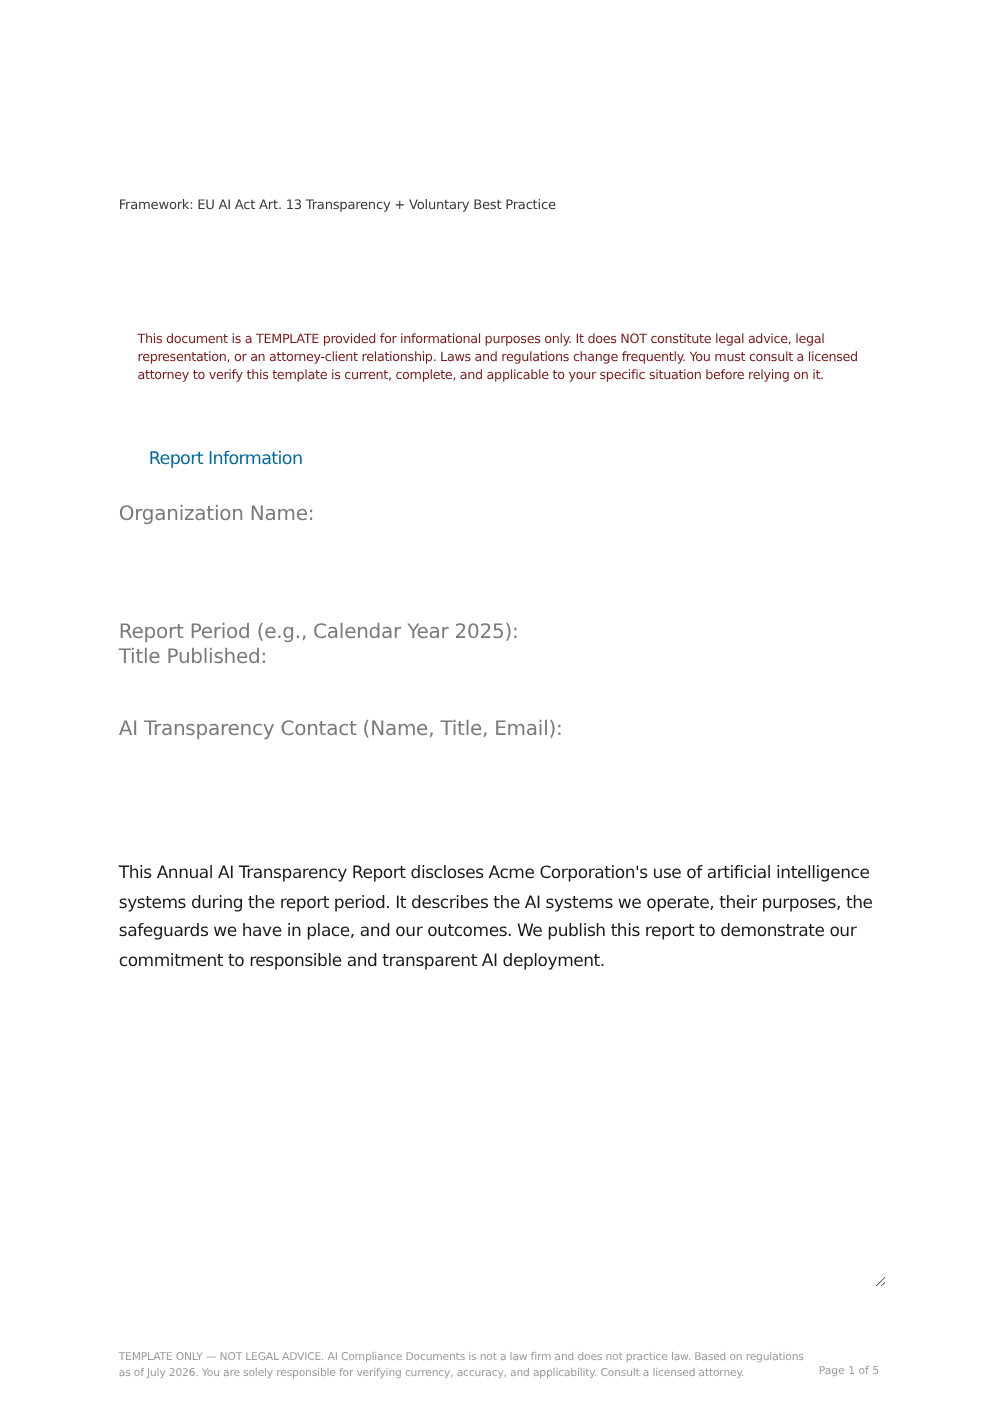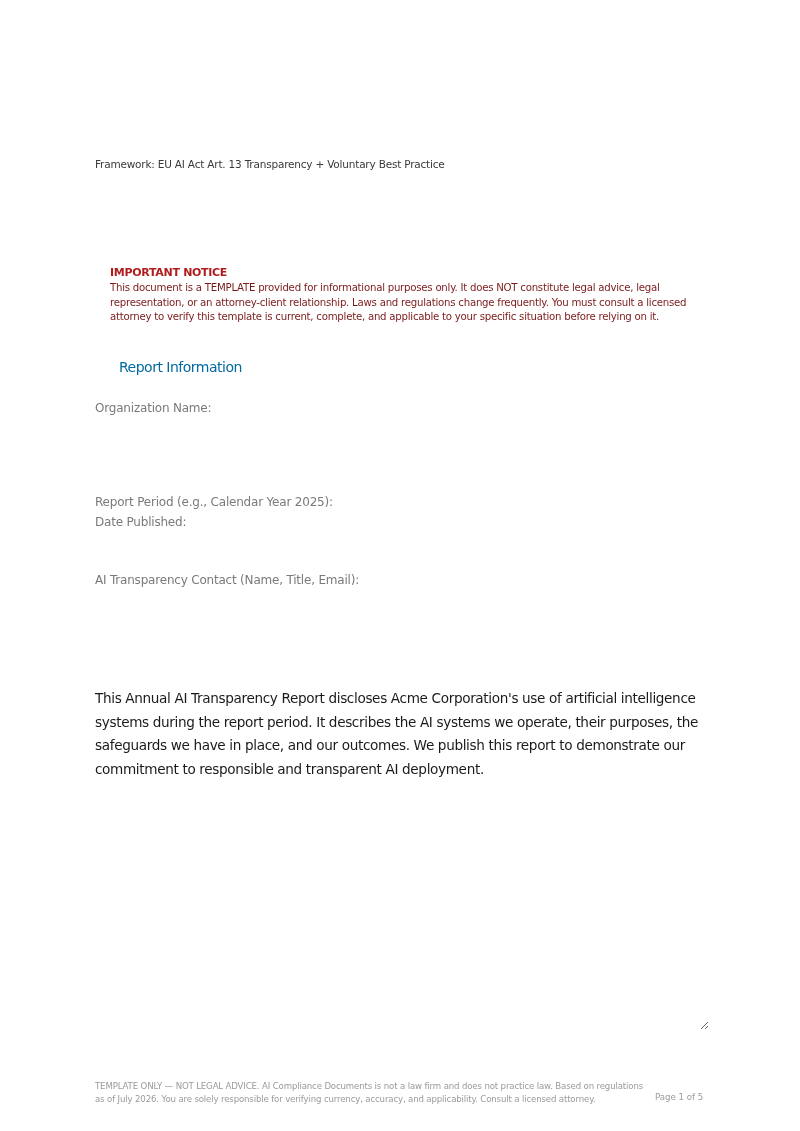--- a/index.html
+++ b/index.html
@@ -57,21 +57,21 @@
       font-weight: normal;
       color: #0369a1;
       letter-spacing: -0.5px;
       white-space: nowrap;
     }
     .h2.report-info { top: 359px; }
     .h2.exec { top: 649px; }
     .field-label {
       position: absolute;
       left: 95px;
-      font-size: 12px;
+      font-size: 16px;
       color: #7a7a7a;
       letter-spacing: -0.2px;
       white-space: nowrap;
       text-align: right;
     }
     .field-label.f1 { top: 401px; }
     .field-label.f2 { top: 458px; margin-top: 37px; }
     .field-label.f3 { top: 515px; }
     .field-label.f4 { top: 573px; }
     .field-label.f5 { top: 806px; }
@@ -121,33 +121,32 @@
 </head>
 <body>
 
 <div class="page">
 
   <div class="meta">
     <div>Framework: EU AI Act Art. 13 Transparency + Voluntary Best Practice</div>
   </div>
 
   <div class="notice">
-    <div class="notice-title">IMPORTANT NOTICE</div>
     <div class="notice-body">This document is a TEMPLATE provided for informational purposes only. It does NOT constitute legal advice, legal representation, or an attorney-client relationship. Laws and regulations change frequently. You must consult a licensed attorney to verify this template is current, complete, and applicable to your specific situation before relying on it.</div>
   </div>
 
   <div class="h2 report-info">Report Information</div>
 
   <div class="field-label f1">Organization Name:</div>
   <input class="field-input i1" type="text" value="" style="">
 
   <div class="field-label f2">Report Period (e.g., Calendar Year 2025):</div>
   <input class="field-input i2" type="text" value="" style="">
 
-  <div class="field-label f3">Date Published:</div>
+  <div class="field-label f3">Title Published:</div>
   <input class="field-input i3" type="text" value="" style="">
 
   <div class="field-label f4">AI Transparency Contact (Name, Title, Email):</div>
   <input class="field-input i4" type="text" value="" style="">
 
 
   <div class="paragraph">This Annual AI Transparency Report discloses Acme Corporation's use of artificial intelligence systems during the report period. It describes the AI systems we operate, their purposes, the safeguards we have in place, and our outcomes. We publish this report to demonstrate our commitment to responsible and transparent AI deployment.</div>
 
   <textarea class="field-input i5" style=""></textarea>
 

